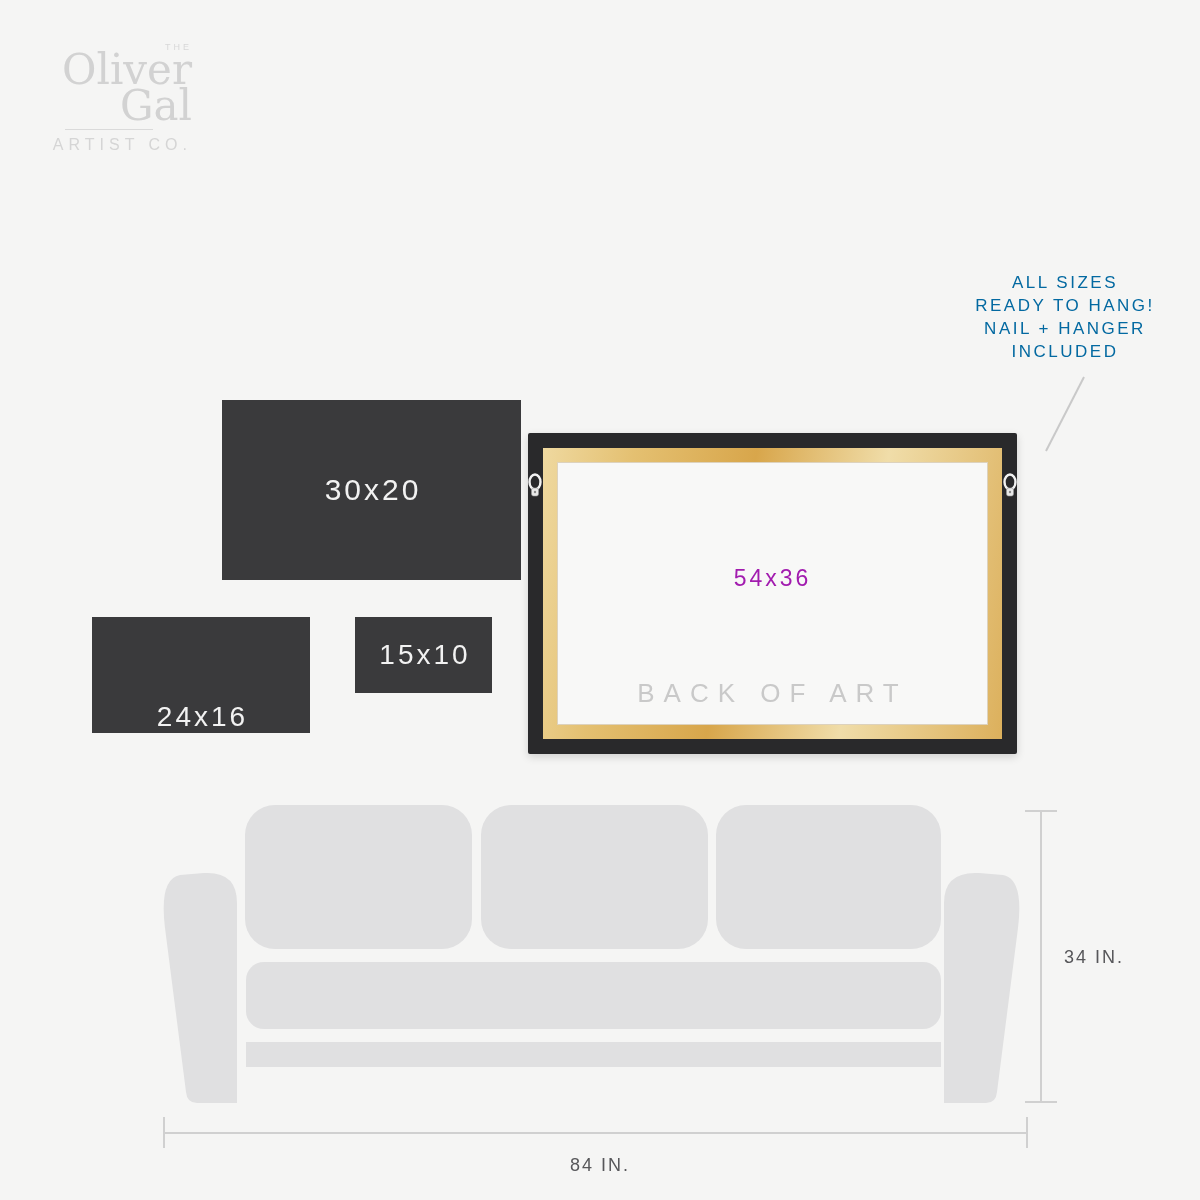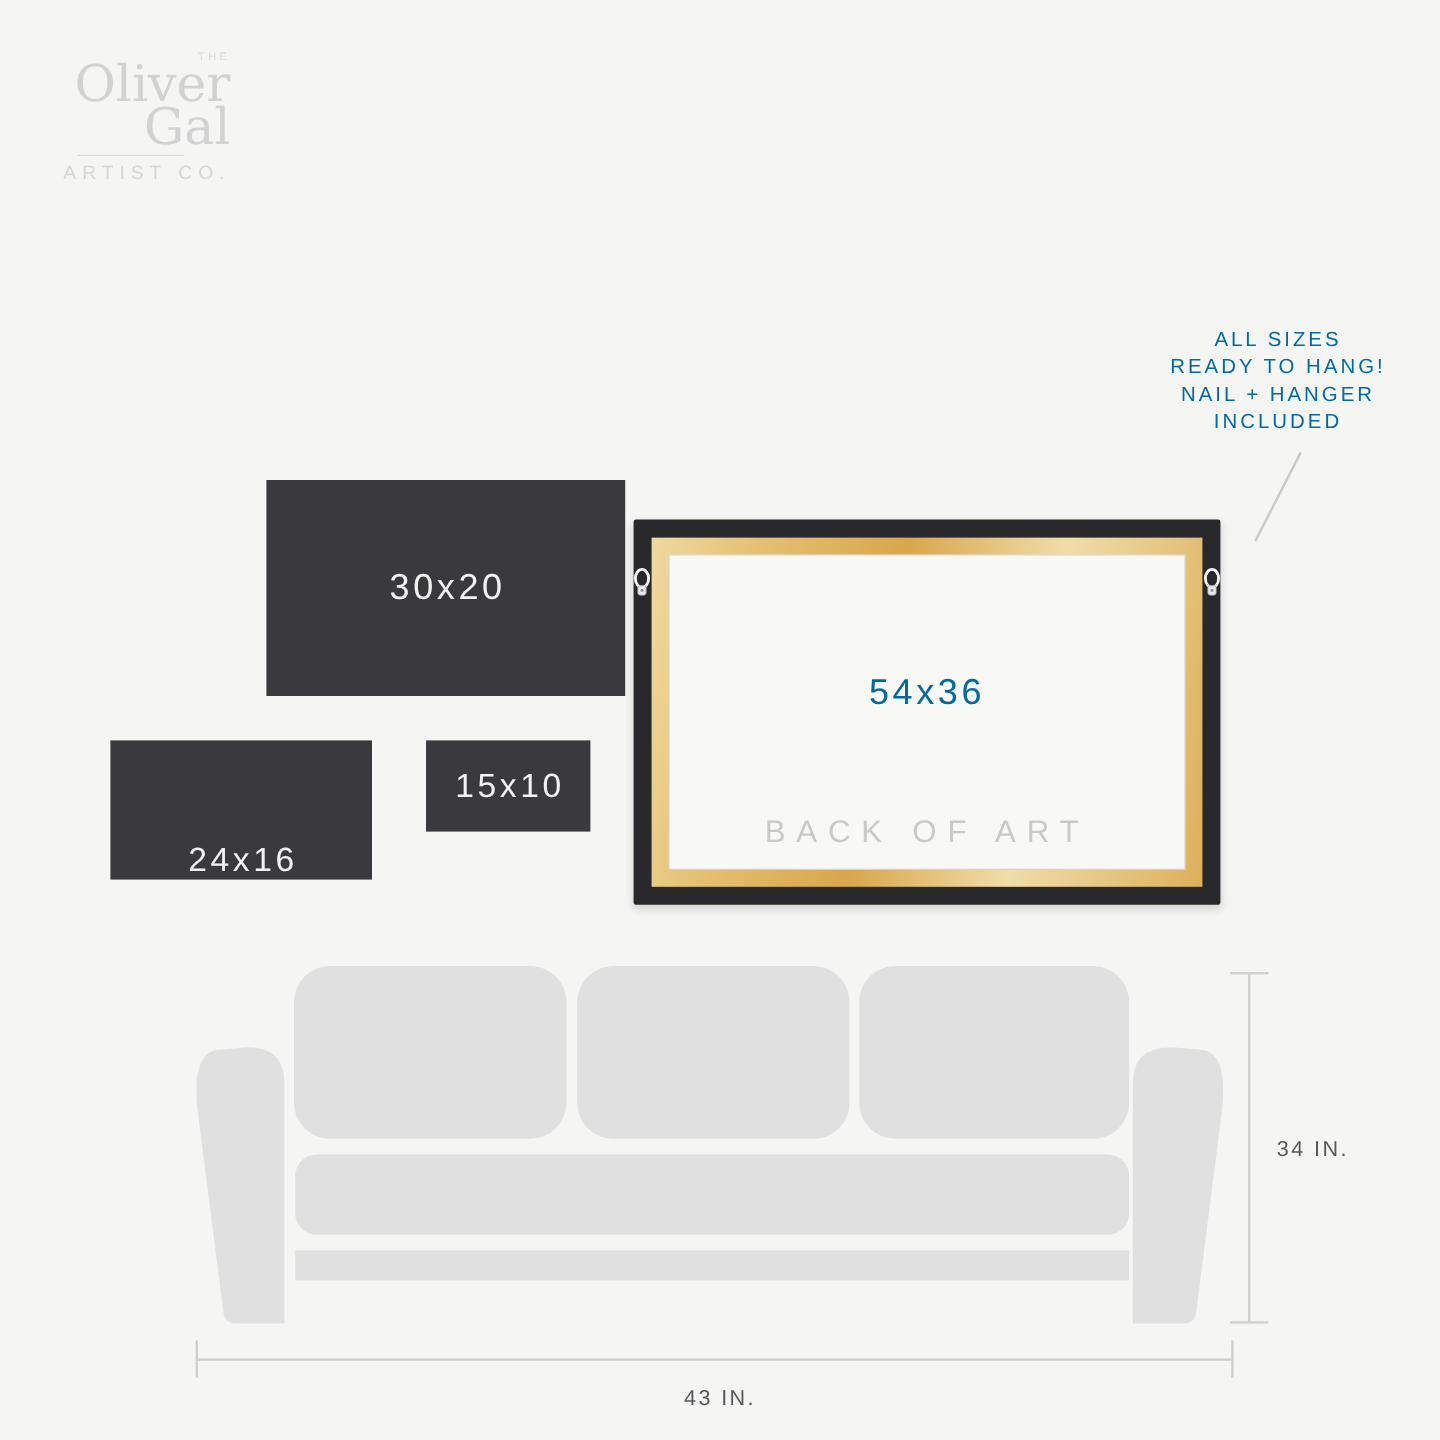--- a/index.html
+++ b/index.html
@@ -41,21 +41,21 @@
     position:absolute;inset:15px;
     background:linear-gradient(100deg,#efd9a0 0%,#e4c071 18%,#d8a64b 42%,#f0dda9 68%,#dcb05c 100%);
   }
   .frame-canvas{
     position:absolute;inset:29px;
     background:#f8f8f7;
     box-shadow:inset 0 0 0 1px rgba(150,110,40,0.28);
   }
   .frame-size{
     position:absolute;left:0;right:0;top:44%;transform:translateY(-50%);
-    text-align:center;font-size:30px;letter-spacing:3px;color:#0369a1;font-weight:300;
+    text-align:center;font-size:23px;letter-spacing:3px;color:#a21caf;font-weight:300;
   }
   .frame-back{
     position:absolute;left:0;right:0;bottom:16px;
     text-align:center;font-size:26px;letter-spacing:9px;color:#c9c9c9;font-weight:300;
   }
   .dring{position:absolute;top:40px;width:18px;height:28px;}
   .dring.left{left:-2px;}
   .dring.right{right:-2px;transform:scaleX(-1);}
 
   
@@ -144,15 +144,15 @@
   </svg>
 
   <div class="mline m-v"></div>
   <div class="mline m-v-cap-t"></div>
   <div class="mline m-v-cap-b"></div>
   <div class="mtext mt-34">34 IN.</div>
 
   <div class="mline m-h"></div>
   <div class="mline m-h-cap-l"></div>
   <div class="mline m-h-cap-r"></div>
-  <div class="mtext mt-84">43 IN.</div>
+  <div class="mtext mt-84">84 IN.</div>
 
 </div>
 
 </body></html>

